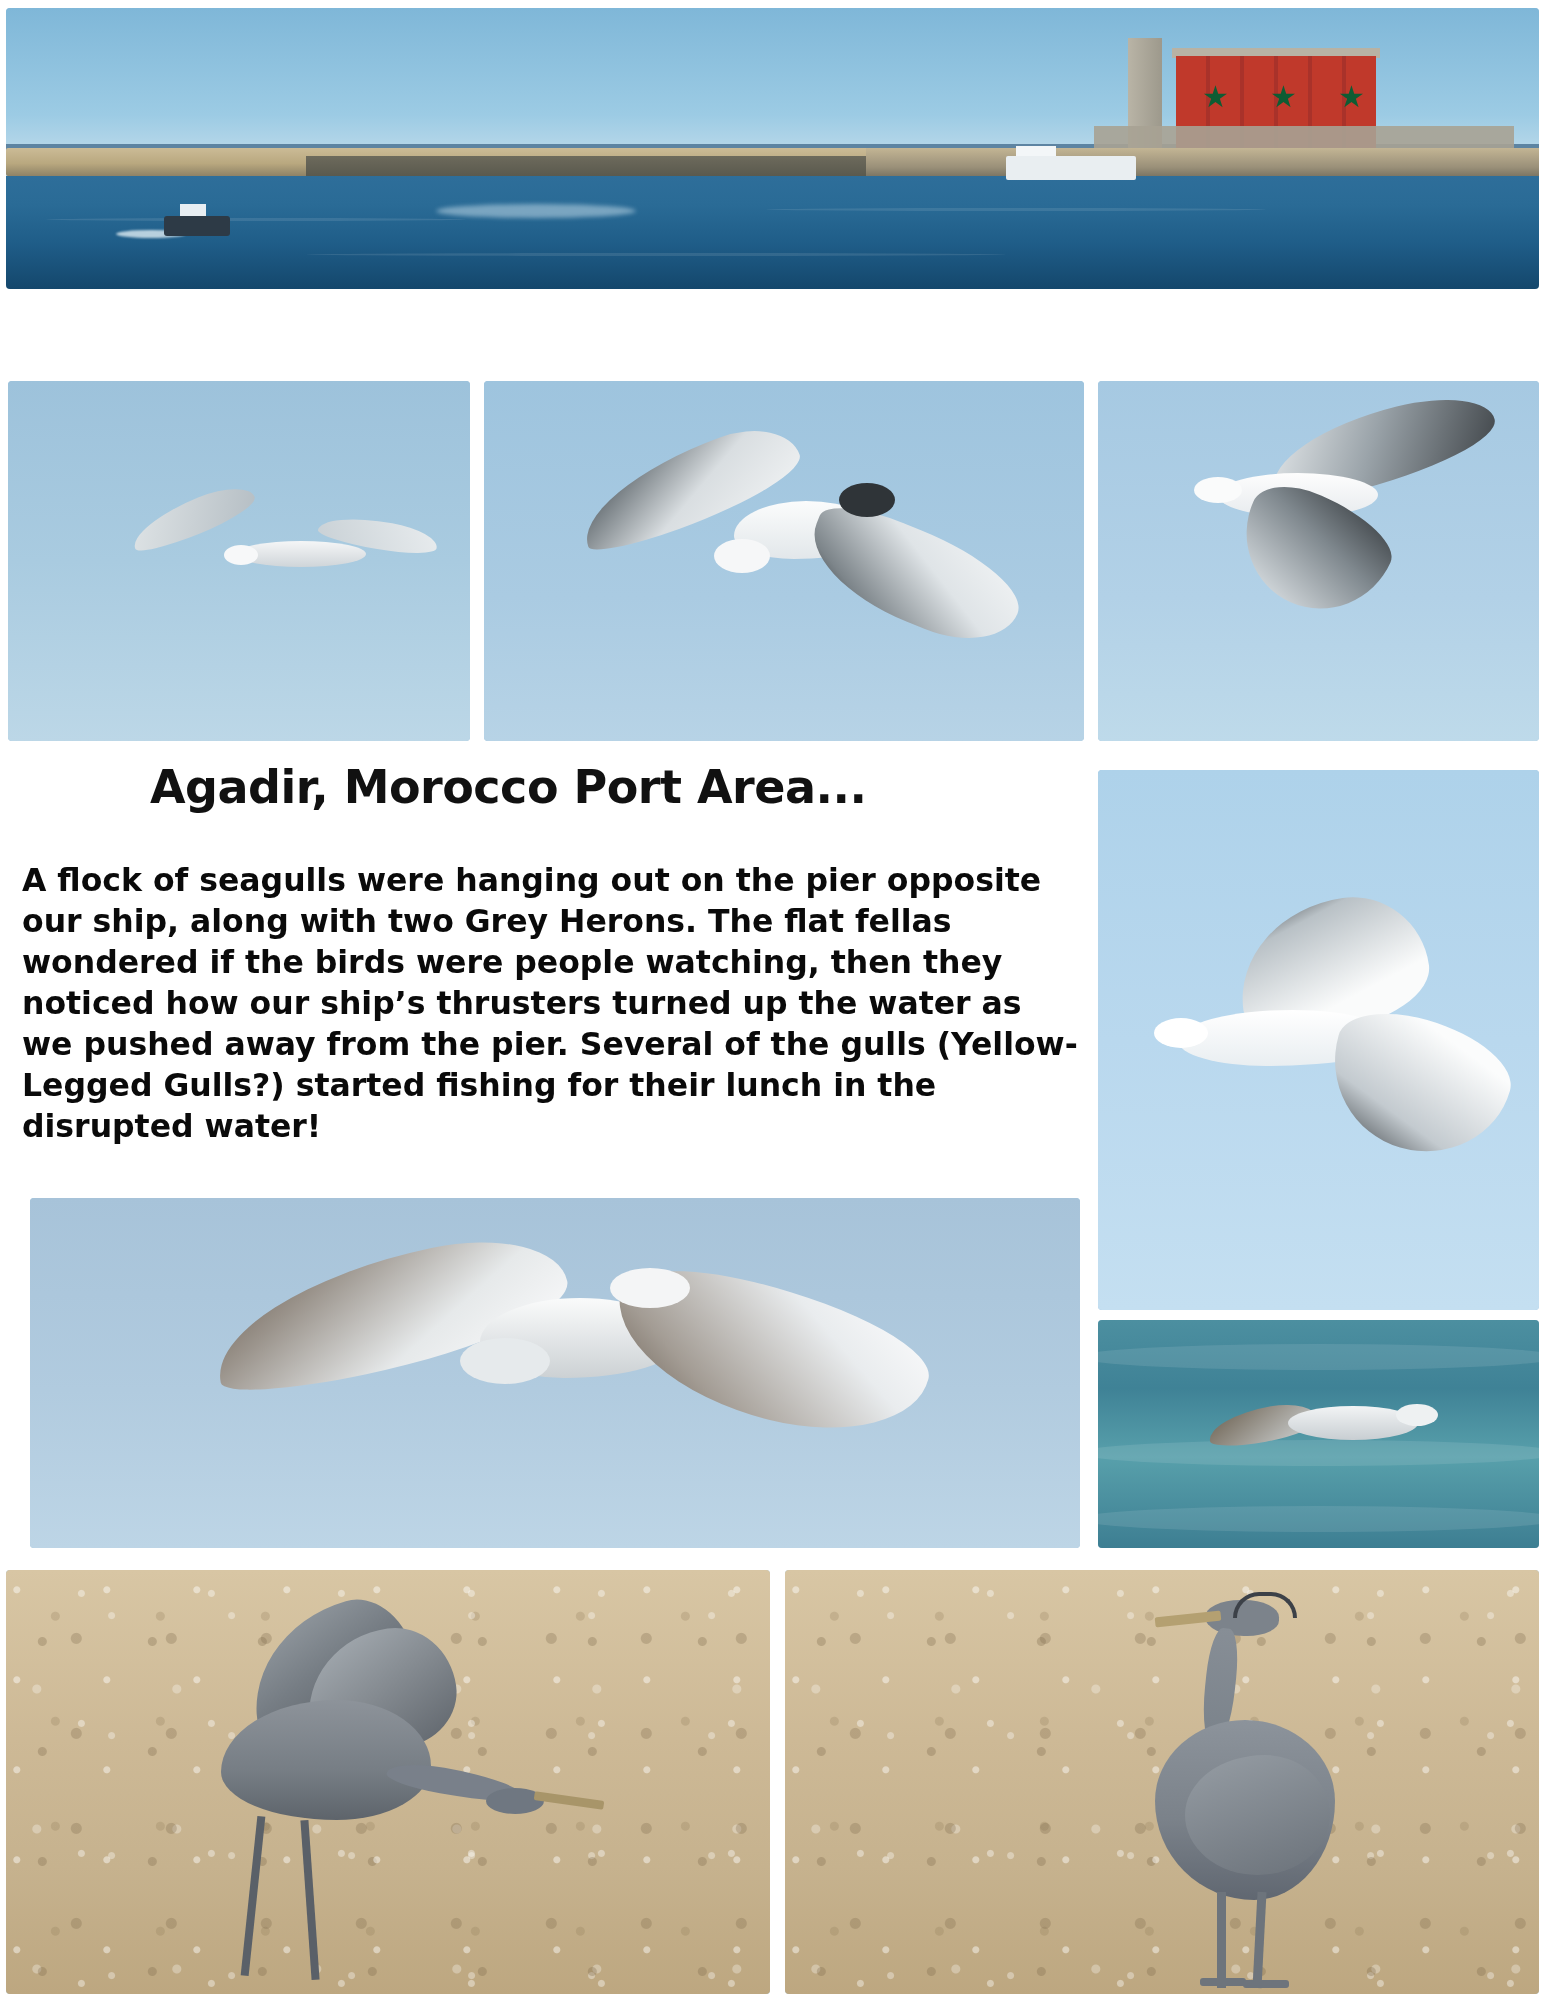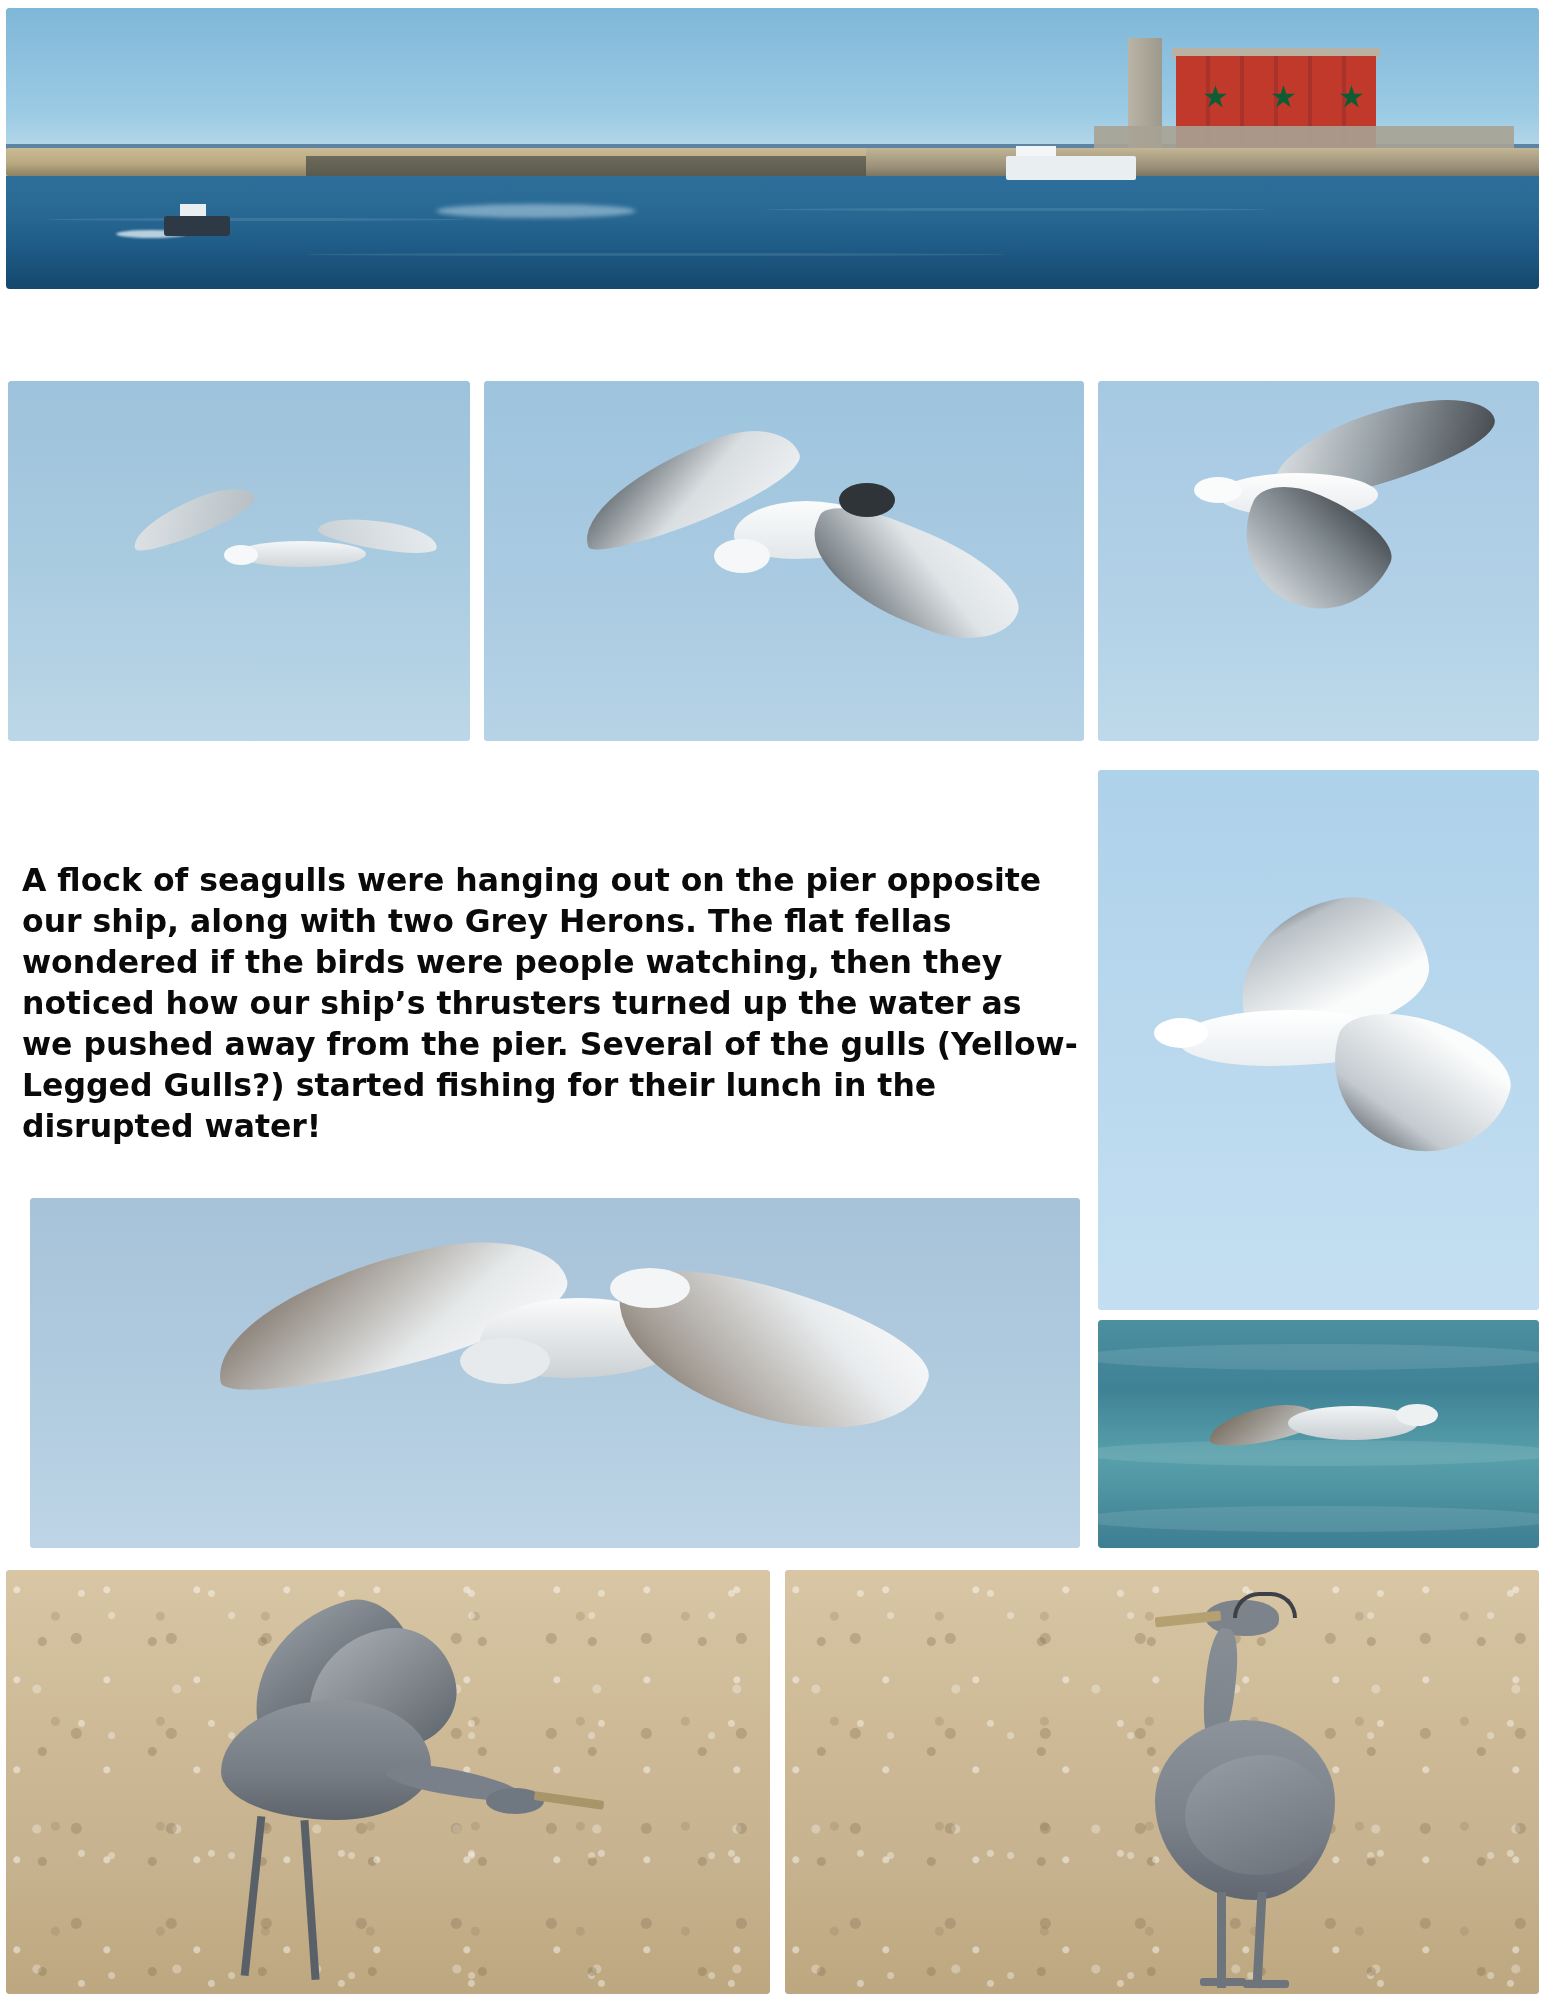--- a/index.html
+++ b/index.html
@@ -325,20 +325,21 @@
   <div class="photo" id="gull-3" style="left:1098px; top:381px; width:441px; height:360px;">
     <div class="sky gullsky-3"></div>
     <div class="bird" style="left:60px; top:30px; width:360px; height:240px;">
       <div class="wing" style="left:110px; top:0px; width:230px; height:72px; background:linear-gradient(120deg,#e6eaec 0%,#9aa3a9 45%,#3d4246 100%); transform:rotate(-14deg); border-radius:60% 40% 70% 30% / 70% 50% 50% 30%;"></div>
       <div class="body" style="left:60px; top:62px; width:160px; height:44px; background:linear-gradient(to bottom,#fdfdfd,#e7ebee); border-radius:50%;"></div>
       <div class="wing" style="left:80px; top:86px; width:150px; height:110px; background:linear-gradient(200deg,#3a3f43 0%,#7f888e 40%,#e2e7ea 100%); transform:rotate(24deg); border-radius:40% 60% 50% 50% / 30% 30% 70% 70%;"></div>
       <div class="body" style="left:36px; top:66px; width:48px; height:26px; background:#fafbfb;"></div>
     </div>
   </div>
 
+  <div id="title">Agadir, Morocco Port Area...</div>
 
   <div id="body-text">A flock of seagulls were hanging out on the pier opposite our ship, along with two Grey Herons.  The flat fellas wondered if the birds were people watching, then they noticed how our ship’s thrusters turned up the water as we pushed away from the pier.  Several of the gulls (Yellow-Legged Gulls?) started fishing for their lunch in the disrupted water!</div>
 
   <div class="photo" id="gull-4" style="left:1098px; top:770px; width:441px; height:540px;">
     <div class="sky gullsky-4"></div>
     <div class="bird" style="left:40px; top:130px; width:380px; height:280px;">
       <div class="wing" style="left:100px; top:0px; width:190px; height:130px; background:linear-gradient(160deg,#3c4145 0%,#b9c1c6 22%,#fafbfb 70%); transform:rotate(-8deg); border-radius:60% 40% 55% 45% / 75% 60% 40% 25%;"></div>
       <div class="body" style="left:40px; top:110px; width:220px; height:56px; background:linear-gradient(to bottom,#ffffff,#e9eef1); border-radius:52% 48% 60% 40% / 55% 55% 45% 45%;"></div>
       <div class="wing" style="left:190px; top:120px; width:180px; height:130px; background:linear-gradient(20deg,#4a5054 0%,#c3cacf 30%,#fbfcfc 80%); transform:rotate(16deg); border-radius:45% 55% 50% 50% / 30% 35% 65% 70%;"></div>
       <div class="body" style="left:16px; top:118px; width:54px; height:30px; background:#ffffff;"></div>

